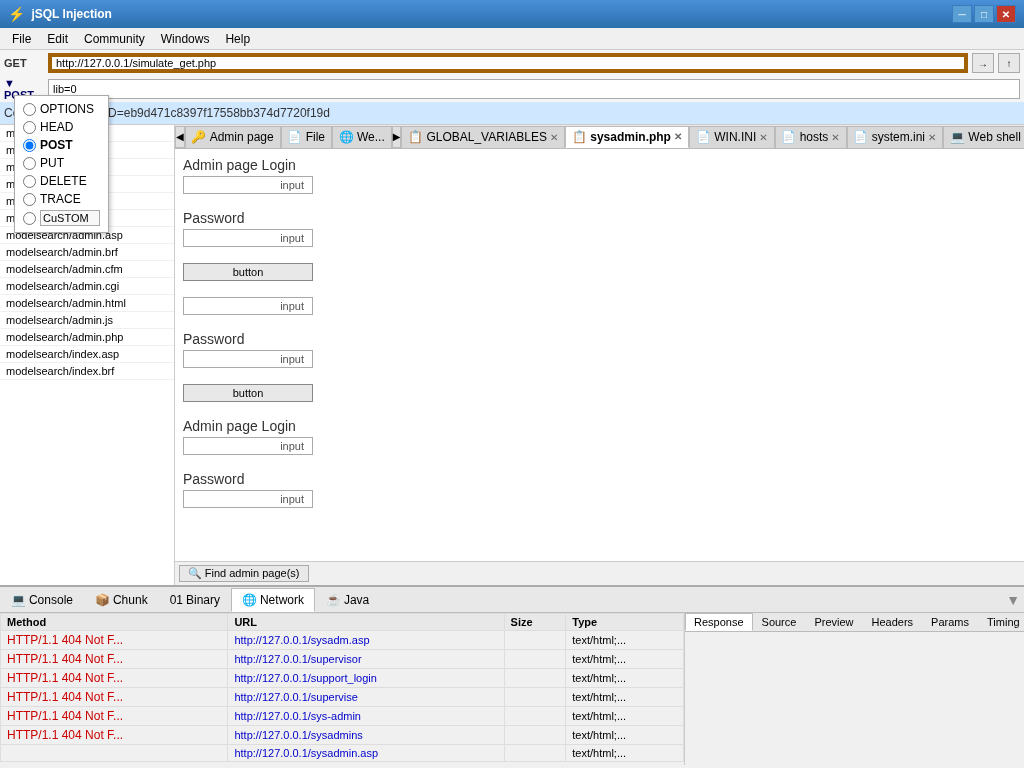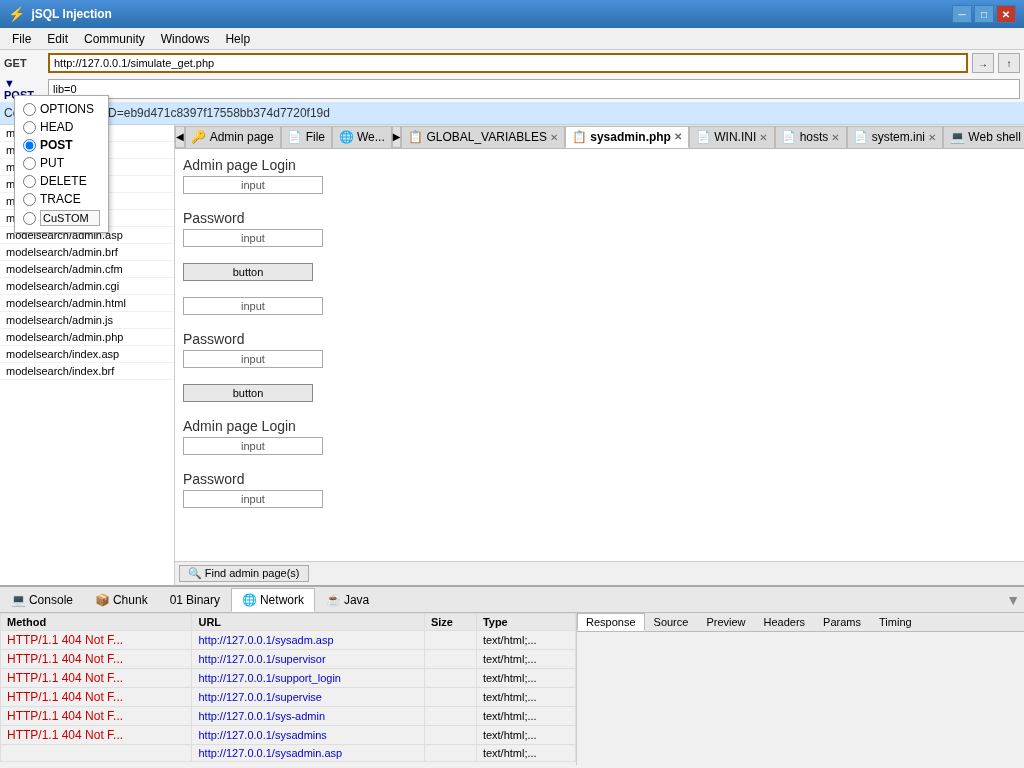--- a/index.html
+++ b/index.html
@@ -54,21 +54,21 @@
     }
     .method-label {
       font-weight: bold;
       font-size: 11px;
       width: 40px;
       color: #333;
     }
     .url-input {
       flex: 1;
       height: 20px;
-      border: 2px solid #a16207;
+      border: 4px solid #a16207;
       background: white;
       padding: 0 4px;
       font-size: 11px;
     }
     .go-btn {
       width: 22px; height: 20px;
       background: #e8e8e8;
       border: 1px solid #aaa;
       cursor: pointer;
       font-size: 10px;
@@ -205,22 +205,22 @@
       color: #333;
       margin-bottom: 3px;
     }
     .admin-input-mock {
       display: inline-block;
       border: 1px solid #aaa;
       background: white;
       padding: 2px 8px;
       font-size: 11px;
       color: #555;
-      width: 140px;
-      text-align: center;
+      width: 130px;
+      text-align: right;
     }
     .admin-button-mock {
       display: inline-block;
       border: 1px solid #888;
       background: #e8e8e8;
       padding: 2px 8px;
       font-size: 11px;
       width: 130px;
       text-align: center;
       cursor: pointer;
@@ -279,21 +279,21 @@
       padding: 2px 6px;
       font-size: 11px;
       text-align: left;
     }
     th { font-weight: bold; background: #e8e8e8; }
     .row-highlighted { background: #b8d4f8 !important; }
     .status-404 { color: #c00; }
     .status-200 { color: #060; }
 
     #response-panel {
-      width: 448px;
+      width: 340px;
       border-left: 1px solid #ccc;
       display: flex;
       flex-direction: column;
     }
     #response-tabs {
       display: flex;
       background: #e8e8e8;
       border-bottom: 1px solid #bbb;
     }
     .resp-tab {

